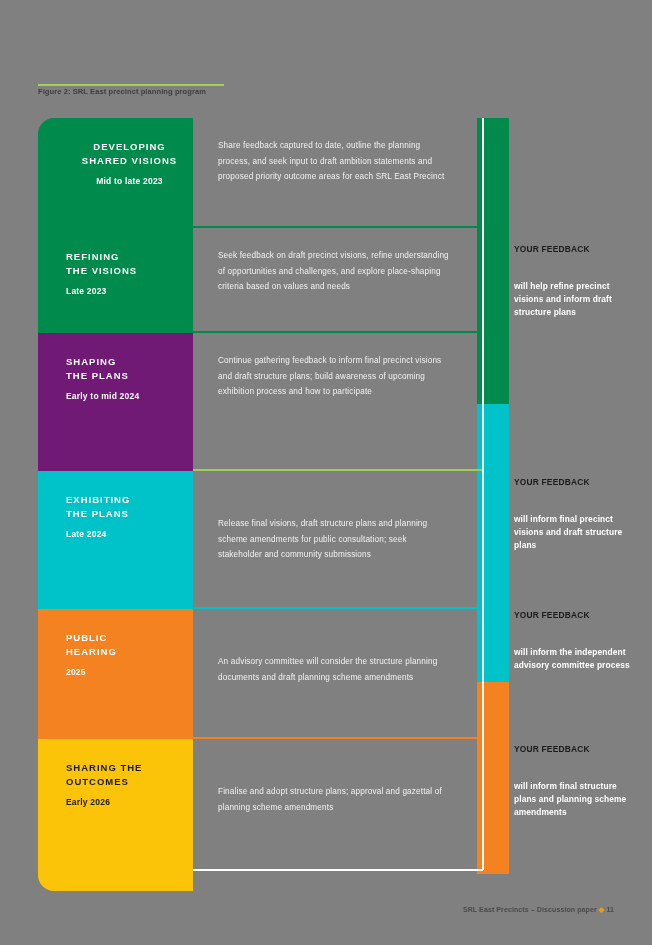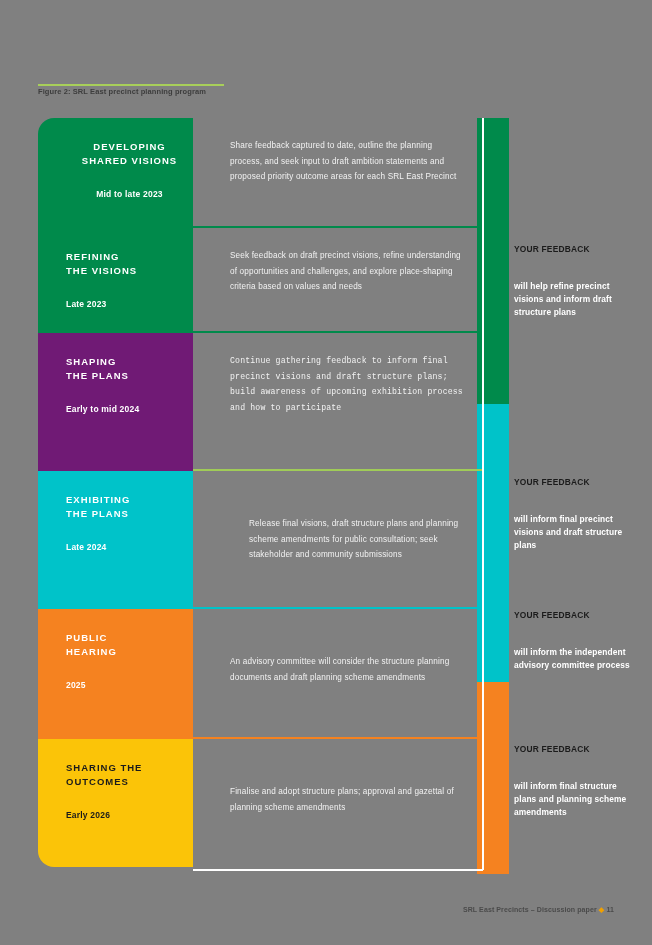--- a/index.html
+++ b/index.html
@@ -28,31 +28,31 @@
     position: relative; width: 155px;
     padding: 22px 0 0 28px;
     color: #ffffff;
   }
   .stage .title {
     font-size: 9.5px; font-weight: bold;
     letter-spacing: 1.0px; line-height: 13.5px;
     text-transform: uppercase;
   }
   .stage .date {
-    margin-top: 22px;
+    margin-top: 9px;
     font-size: 8.5px; font-weight: bold; letter-spacing: .2px;
   }
   .stage.dark { color: #1b1b1b; }
 
   
   .stage.first { border-top-left-radius: 16px; text-align: center; }
   .stage.last  { border-bottom-left-radius: 16px; }
 
   
-  .descs { position: absolute; left: 205px; top: 118px; width: 290px; }
+  .descs { position: absolute; left: 193px; top: 118px; width: 290px; }
   .desc {
     position: relative; width: 290px;
     padding: 20px 30px 0 25px;
     font-size: 8.2px; line-height: 15.5px;
     color: #f2f2f2; letter-spacing: .15px;
   }
   .desc p { margin: 0; }
 
   
   .sep { position: absolute; left: 38px; height: 2px; }
@@ -117,40 +117,40 @@
         </div>
         <div class="date">Late 2024</div>
       </div>
       <div class="stage" style="background: rgb(245, 130, 32); height: 130px;">
         <div class="title">
           <div>PUBLIC</div>
           <div>HEARING</div>
         </div>
         <div class="date">2025</div>
       </div>
-      <div class="stage last dark" style="background: rgb(251, 196, 8); height: 128px;">
+      <div class="stage last dark" style="background: rgb(251, 196, 8); height: 152px;">
         <div class="title">
           <div>SHARING THE</div>
           <div>OUTCOMES</div>
         </div>
         <div class="date">Early 2026</div>
       </div>
     </div>
 
   <div class="descs" id="desc-col">
       <div class="desc" style="height: 110px;">
         <p>Share feedback captured to date, outline the planning process, and seek input to draft ambition statements and proposed priority outcome areas for each SRL East Precinct</p>
       </div>
       <div class="desc" style="height: 105px;">
         <p>Seek feedback on draft precinct visions, refine understanding of opportunities and challenges, and explore place-shaping criteria based on values and needs</p>
       </div>
-      <div class="desc" style="height: 163px; font-family: Liberation Mono, monospace;">
+      <div class="desc" style="height: 163px;">
         <p>Continue gathering feedback to inform final precinct visions and draft structure plans; build awareness of upcoming exhibition process and how to participate</p>
       </div>
-      <div class="desc" style="height: 138px; margin-left: 19px;">
+      <div class="desc" style="height: 138px;">
         <p>Release final visions, draft structure plans and planning scheme amendments for public consultation; seek stakeholder and community submissions</p>
       </div>
       <div class="desc" style="height: 130px;">
         <p>An advisory committee will consider the structure planning documents and draft planning scheme amendments</p>
       </div>
       <div class="desc" style="height: 128px;">
         <p>Finalise and adopt structure plans; approval and gazettal of planning scheme amendments</p>
       </div>
     </div>
 

